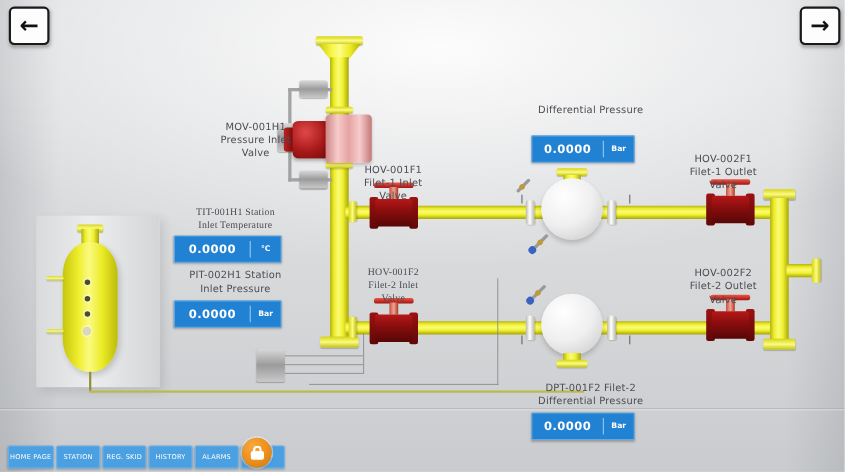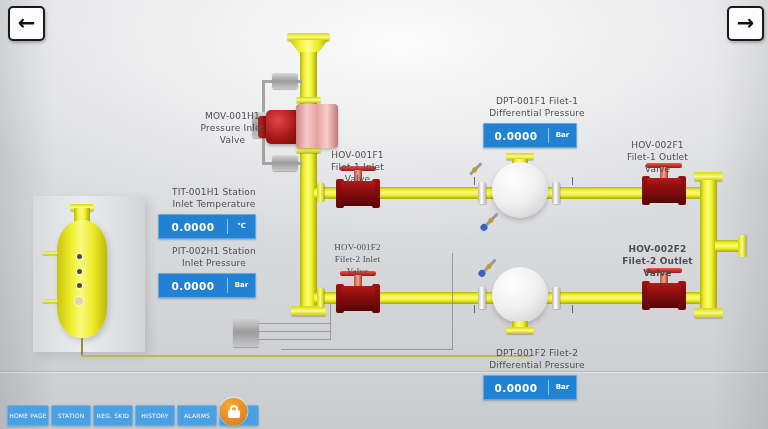--- a/index.html
+++ b/index.html
@@ -246,46 +246,45 @@
   <div class="eqlabel" style="left:605px;top:139px;width:105px;">
     <div>HOV-002F1</div>
     <div>Filet-1 Outlet</div>
     <div>Valve</div>
   </div>
   <div class="eqlabel" style="left:305px;top:241px;width:105px;font-family:Liberation Serif, serif;">
     <div>HOV-001F2</div>
     <div>Filet-2 Inlet</div>
     <div>Valve</div>
   </div>
-  <div class="eqlabel" style="left:605px;top:243px;width:105px;font-weight:bold;">
+  <div class="eqlabel" style="left:605px;top:243px;width:105px;">
     <div>HOV-002F2</div>
     <div>Filet-2 Outlet</div>
     <div>Valve</div>
   </div>
 
-  <div class="eqlabel" style="left:148px;top:186px;width:132px;">
+  <div class="eqlabel" style="left:148px;top:186px;width:132px;font-family:Liberation Serif, serif;">
     <div>TIT-001H1 Station</div>
     <div>Inlet Temperature</div>
   </div>
   <div class="readout" style="left:158px;top:214px;width:96px;">
     <div class="val">0.0000</div>
     <div class="unit">°C</div>
   </div>
 
   <div class="eqlabel" style="left:148px;top:245px;width:132px;">
     <div>PIT-002H1 Station</div>
     <div>Inlet Pressure</div>
   </div>
   <div class="readout" style="left:158px;top:273px;width:96px;">
     <div class="val">0.0000</div>
     <div class="unit">Bar</div>
   </div>
 
   <div class="eqlabel" style="left:477px;top:95px;width:120px;">
-    <div>DPT-001F1 Filet-1</div>
     <div>Differential Pressure</div>
   </div>
   <div class="readout" style="left:483px;top:123px;width:92px;">
     <div class="val">0.0000</div>
     <div class="unit">Bar</div>
   </div>
 
   <div class="eqlabel" style="left:477px;top:347px;width:120px;">
     <div>DPT-001F2 Filet-2</div>
     <div>Differential Pressure</div>

